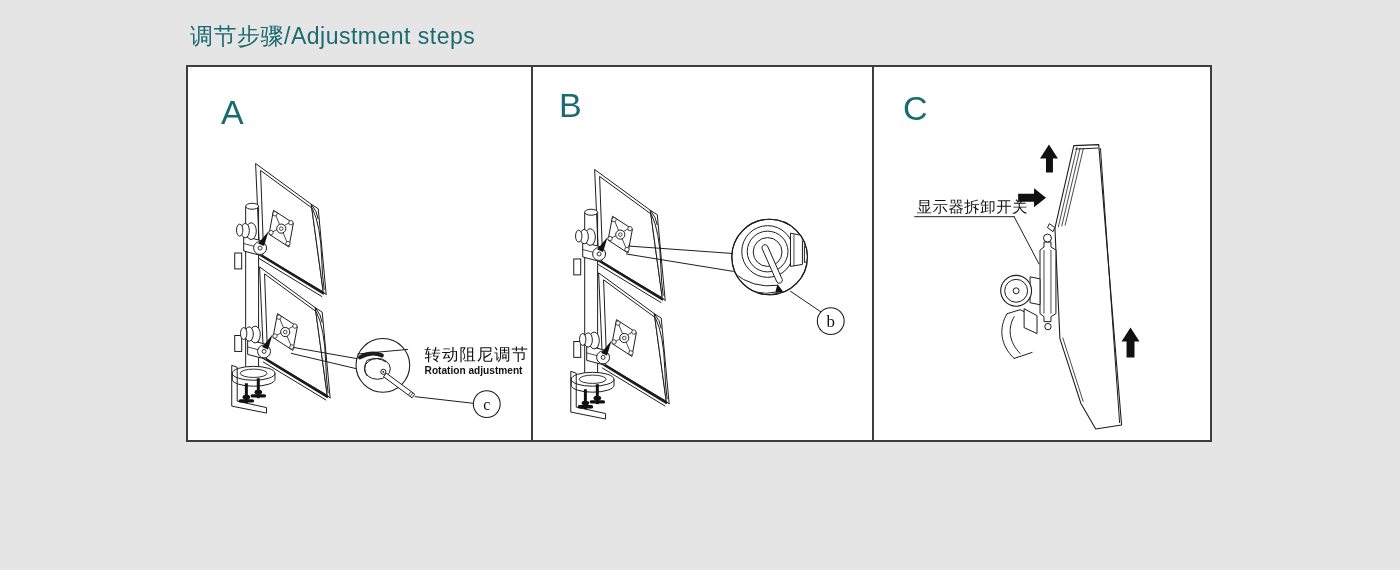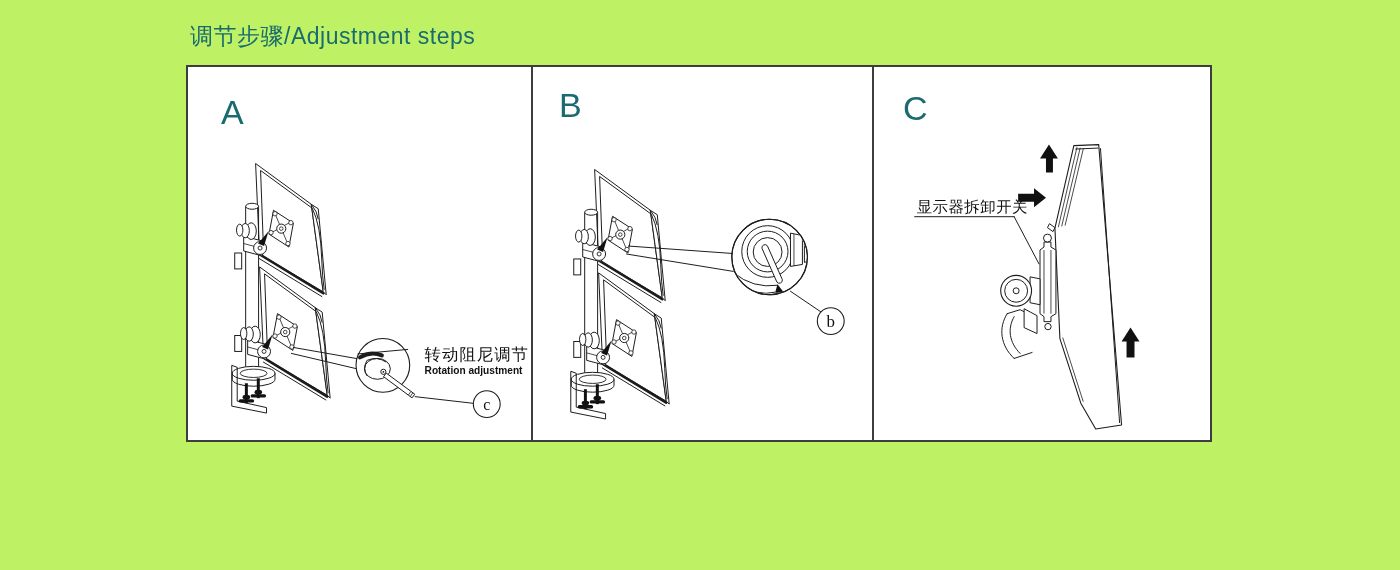--- a/index.html
+++ b/index.html
@@ -1,17 +1,17 @@
 <!DOCTYPE html>
 <html><head>
 <meta charset="utf-8">
 <style>
   html,body{margin:0;padding:0;background:#ffffff;width:1400px;height:570px;overflow:hidden;
             font-family:"Liberation Sans", sans-serif;}
-  .page{position:relative;width:1400px;height:570px;background:#bef264;}
+  .page{position:relative;width:1400px;height:570px;background:#e5e5e5;}
   .title{position:absolute;left:190px;top:21px;font-size:23px;color:#1a6b6f;letter-spacing:.5px;}
   .frame{position:absolute;left:186px;top:65px;width:1026px;height:377px;
          border:2px solid #3d3d3d;box-sizing:border-box;display:flex;background:#fff;}
   .panel{position:relative;height:100%;box-sizing:border-box;}
   .panel-a{width:345px;border-right:2px solid #3d3d3d;}
   .panel-b{width:341px;border-right:2px solid #3d3d3d;}
   .panel-c{flex:1;}
   .panel-letter{position:absolute;left:33px;top:26px;font-size:34px;color:#1a6b6f;z-index:3;}
   .panel-b .panel-letter{left:26px;top:19px;}
   .panel-c .panel-letter{left:29px;top:22px;}

